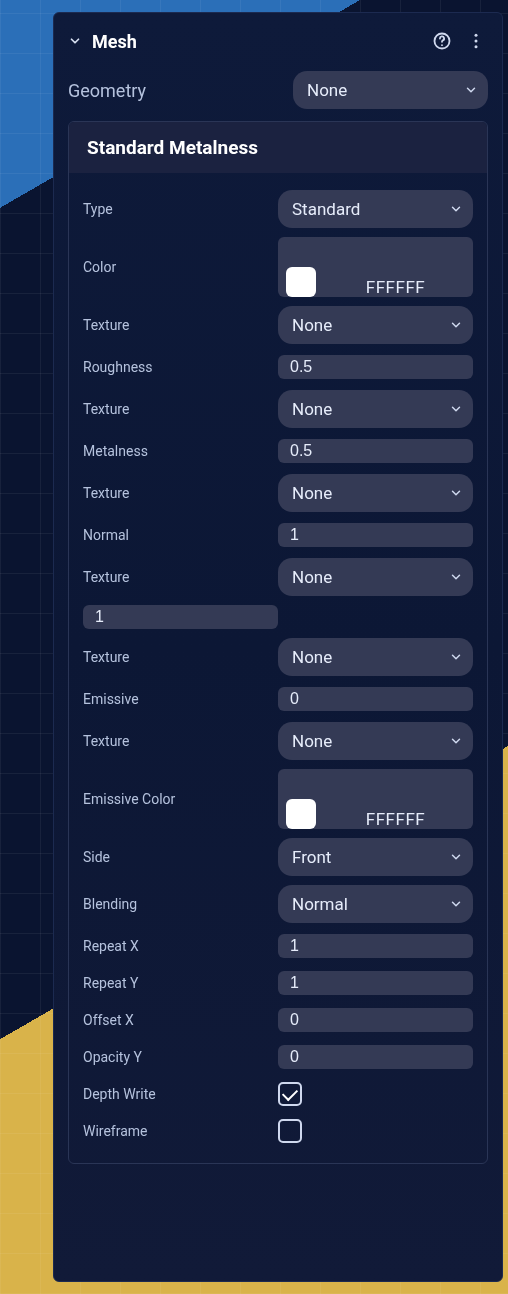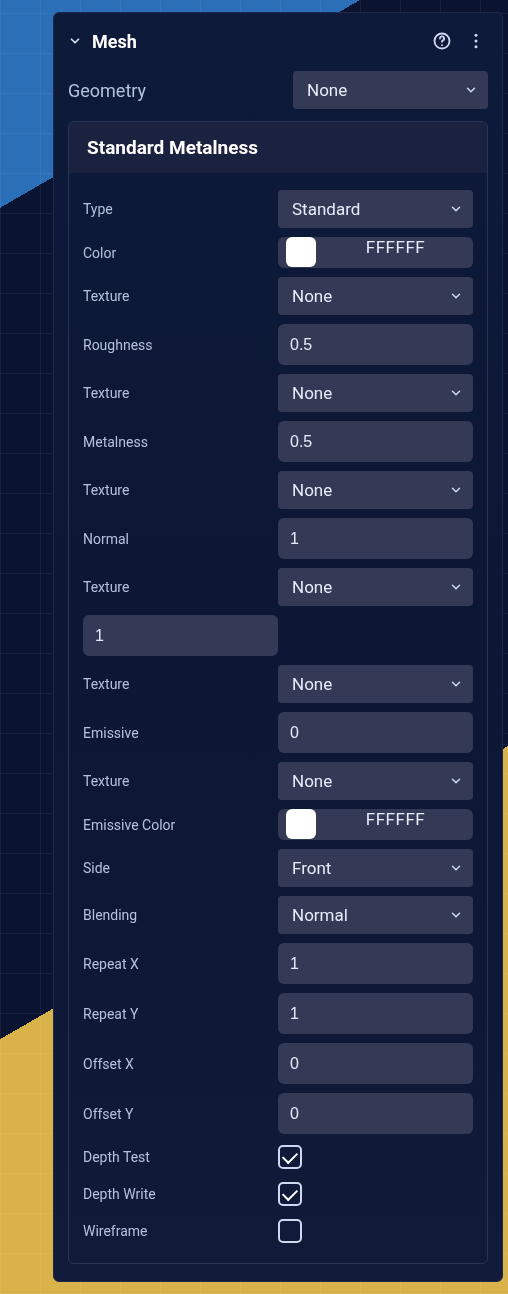--- a/index.html
+++ b/index.html
@@ -79,51 +79,51 @@
     padding: 6px 0;
   }
   .control {
     width: 195px;
     flex: 0 0 195px;
   }
   .select {
     position: relative;
     height: 38px;
     background: #343a55;
-    border-radius: 4px;
+    border-radius: 14px;
     display:flex;
     align-items:center;
     padding: 0 34px 0 14px;
     color:#e6ecfa;
     font-size: 17px;
     cursor:pointer;
   }
   .select .dd-chev {
     position:absolute;
     right:10px; top:50%;
     transform:translateY(-50%);
     color:#cfd8ee;
   }
   .num {
-    height: 41px;
+    height: 24px;
     width: 100%;
     background: #343a55;
     border: none;
     border-radius: 6px;
     color: #e6ecfa;
     font-size: 16px;
     padding: 0 12px;
     outline: none;
   }
   .color-field {
-    height: 31px;
+    height: 60px;
     background: #343a55;
     border-radius: 6px;
     display:flex;
-    align-items:flex-start;
+    align-items:flex-end;
     padding: 0 10px 0 8px;
     gap: 12px;
   }
   .swatch {
     width: 30px; height: 30px;
     border-radius: 6px;
     background: #fff;
     flex: 0 0 30px;
   }
   .color-hex {
@@ -396,30 +396,24 @@
           <div class="label">Repeat Y</div>
         <div class="control"><input class="num" value="1" style=""></div>
         </div>
 
       <div class="row">
           <div class="label">Offset X</div>
         <div class="control"><input class="num" value="0" style=""></div>
         </div>
 
       <div class="row">
-          <div class="label">Offset Y</div>
+          <div class="label">Opacity Y</div>
         <div class="control"><input class="num" value="0" style=""></div>
         </div>
 
-      <div class="row">
-          <div class="label">Depth Test</div>
-        <div class="check-wrap">
-            <span class="checkbox checked"></span>
-          </div>
-        </div>
 
       <div class="row">
           <div class="label">Depth Write</div>
         <div class="check-wrap">
             <span class="checkbox checked"></span>
           </div>
         </div>
 
       <div class="row">
           <div class="label">Wireframe</div>

